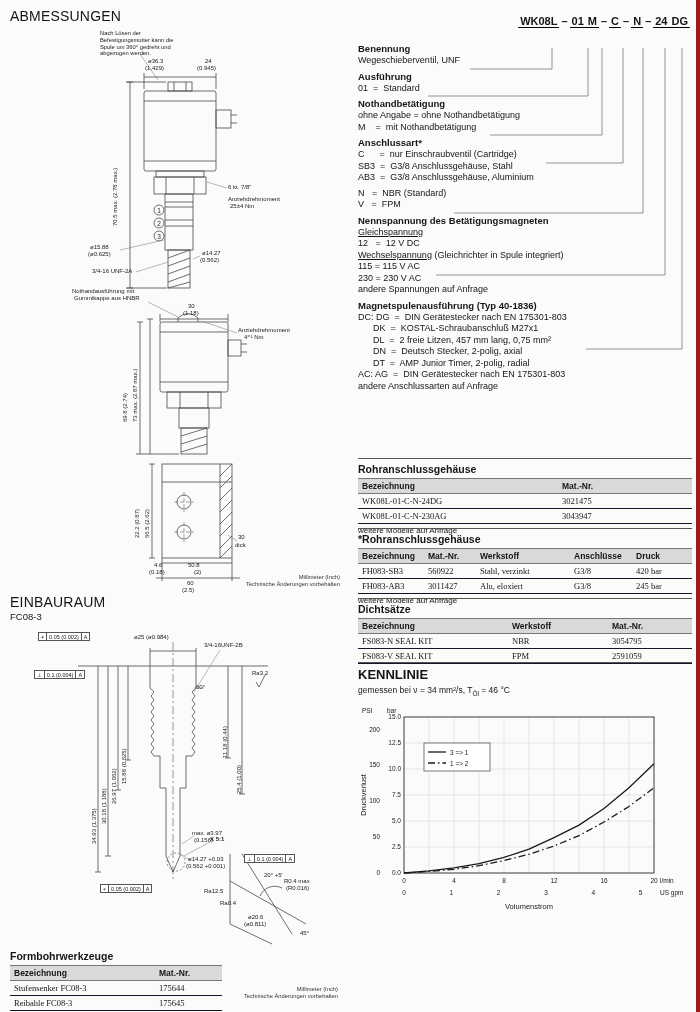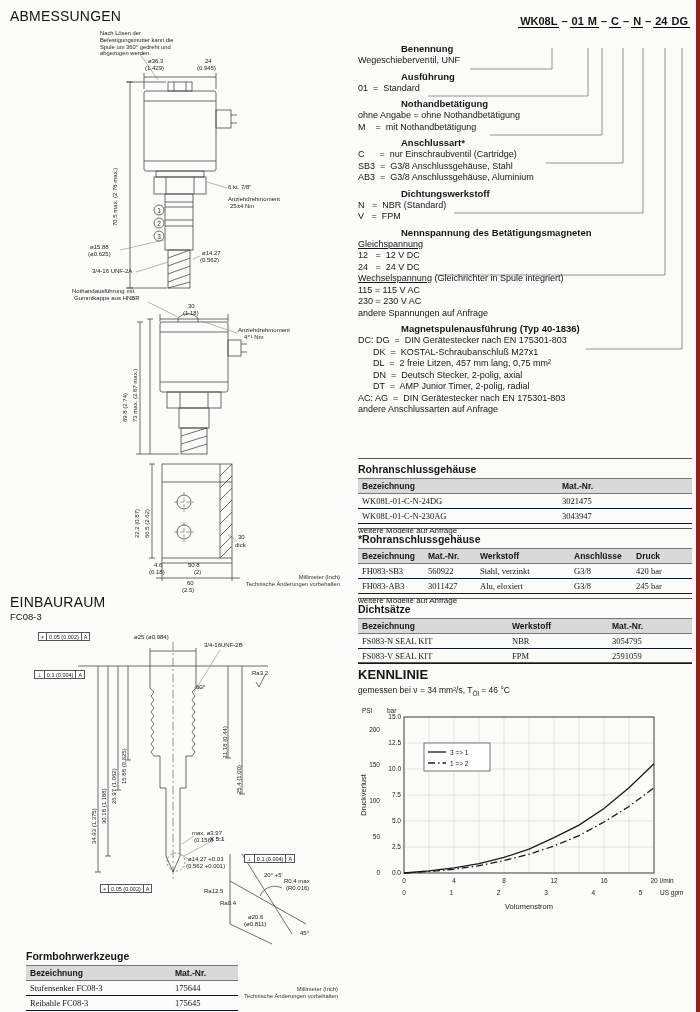--- a/index.html
+++ b/index.html
@@ -21,36 +21,36 @@
   .circnum{position:absolute;font-size:6.5px;width:6px;text-align:center;color:#222;}
   
   #rightcol{position:absolute;left:358px;top:8px;width:334px;height:1000px;}
   .ts{position:relative;height:440px;}
   .ts-title{border-bottom:1px solid #333;padding-bottom:2px;}
   .code-row{text-align:right;margin:3px 2px 16px 0;height:16px;}
   .seg{font-weight:700;font-size:11px;padding:0 2px;}
   .seg.u{border-bottom:1.5px solid #000;}
   .ts-sections{margin-top:5px;}
   .ts-sec{margin-bottom:4px;position:relative;}
-  .ts-head{font-size:9.5px;font-weight:700;line-height:12px;margin-left:43px;}
+  .ts-head{font-size:9.5px;font-weight:700;line-height:12px;}
   .ts-line{font-size:9px;line-height:11.5px;white-space:pre;}
   .ul{text-decoration:underline;}
   .ts-connectors{position:absolute;left:0;top:0;pointer-events:none;}
   .rsec{position:absolute;left:0;width:334px;border-top:1px solid #555;padding-top:4px;}
   .rsec-title{font-size:10.5px;font-weight:700;margin-bottom:3px;}
   .tbl{width:100%;border-collapse:collapse;font-size:8.5px;}
   .tbl th{background:#d9d9d9;text-align:left;font-weight:700;border-top:1px solid #777;border-bottom:1px solid #777;padding:2px 4px;}
   .tbl td{border-bottom:1px solid #0f172a;padding:2px 4px;font-family:Liberation Serif, serif;}
   .tnote{font-size:8px;margin-top:2px;}
   .kenn-sub{font-size:8.5px;margin-bottom:2px;}
   .kenn-sub sub{font-size:6.5px;}
   .ct{font-size:6.5px;fill:#222;}
   .ct2{font-size:7.5px;fill:#222;}
   
-  .fb{position:absolute;left:10px;top:950px;width:212px;margin-left:16px;}
+  .fb{position:absolute;left:10px;top:950px;width:212px;}
   .fb-title{font-size:10.5px;font-weight:700;margin-bottom:3px;}
 </style>
 </head>
 <body>
 
 <div class="page">
   <div class="red-edge" style="background: rgb(158, 27, 27);"></div>
 
   <div class="sec-title" style="position:absolute;left:10px;top:8px">ABMESSUNGEN</div>
 
@@ -345,29 +345,27 @@
           <div class="ts-line">ohne Angabe = ohne Nothandbetätigung</div>
           <div class="ts-line">M    =  mit Nothandbetätigung</div>
         </div>
         <div class="ts-sec">
           <div class="ts-head">Anschlussart*</div>
           <div class="ts-line">C      =  nur Einschraubventil (Cartridge)</div>
           <div class="ts-line">SB3  =  G3/8 Anschlussgehäuse, Stahl</div>
           <div class="ts-line">AB3  =  G3/8 Anschlussgehäuse, Aluminium</div>
         </div>
         <div class="ts-sec">
-          <div class="ts-head">Dichtungswerkstoff</div>
           <div class="ts-line">N   =  NBR (Standard)</div>
           <div class="ts-line">V   =  FPM</div>
         </div>
         <div class="ts-sec">
           <div class="ts-head">Nennspannung des Betätigungsmagneten</div>
           <div class="ts-line ul">Gleichspannung</div>
           <div class="ts-line">12   =  12 V DC</div>
-          <div class="ts-line">24   =  24 V DC</div>
           <div class="ts-line"><span class="ul">Wechselspannung</span><span> (Gleichrichter in Spule integriert)</span></div>
           <div class="ts-line">115 = 115 V AC</div>
           <div class="ts-line">230 = 230 V AC</div>
           <div class="ts-line">andere Spannungen auf Anfrage</div>
         </div>
         <div class="ts-sec">
           <div class="ts-head">Magnetspulenausführung (Typ 40-1836)</div>
           <div class="ts-line">DC: DG  =  DIN Gerätestecker nach EN 175301-803</div>
           <div class="ts-line">      DK  =  KOSTAL-Schraubanschluß M27x1</div>
           <div class="ts-line">      DL  =  2 freie Litzen, 457 mm lang, 0,75 mm²</div>

